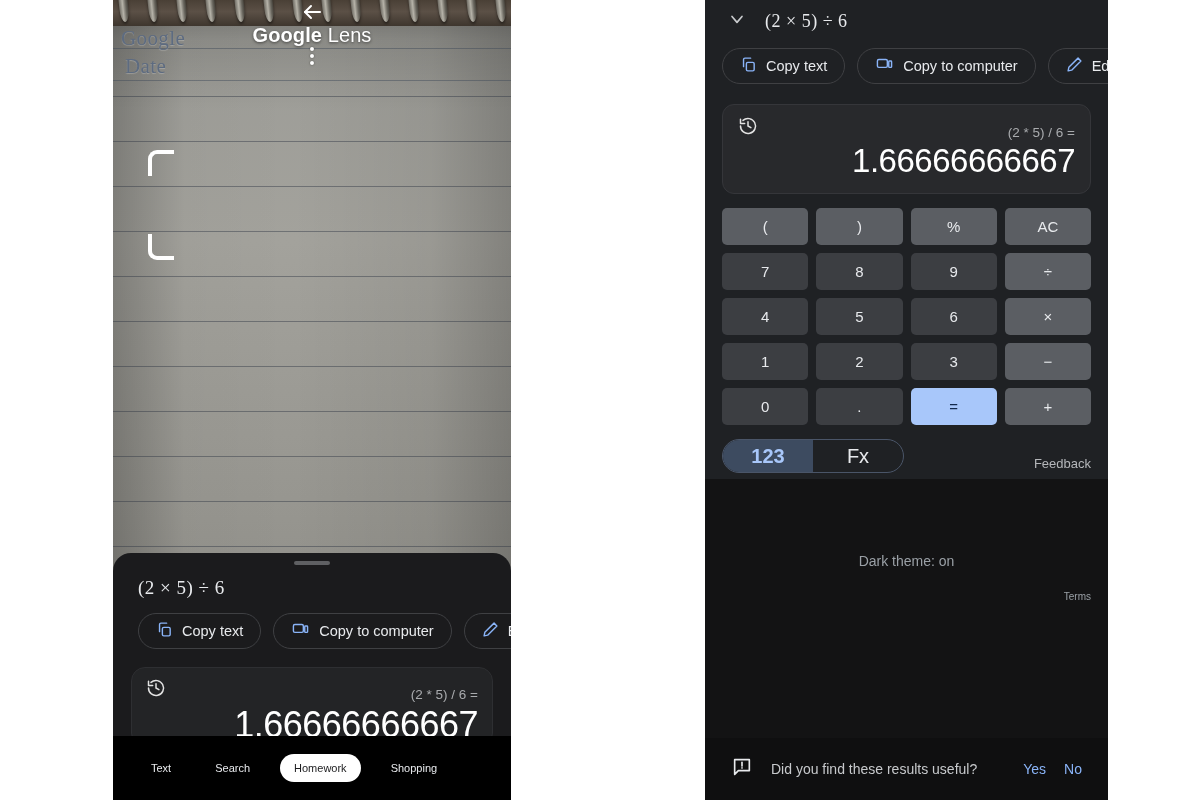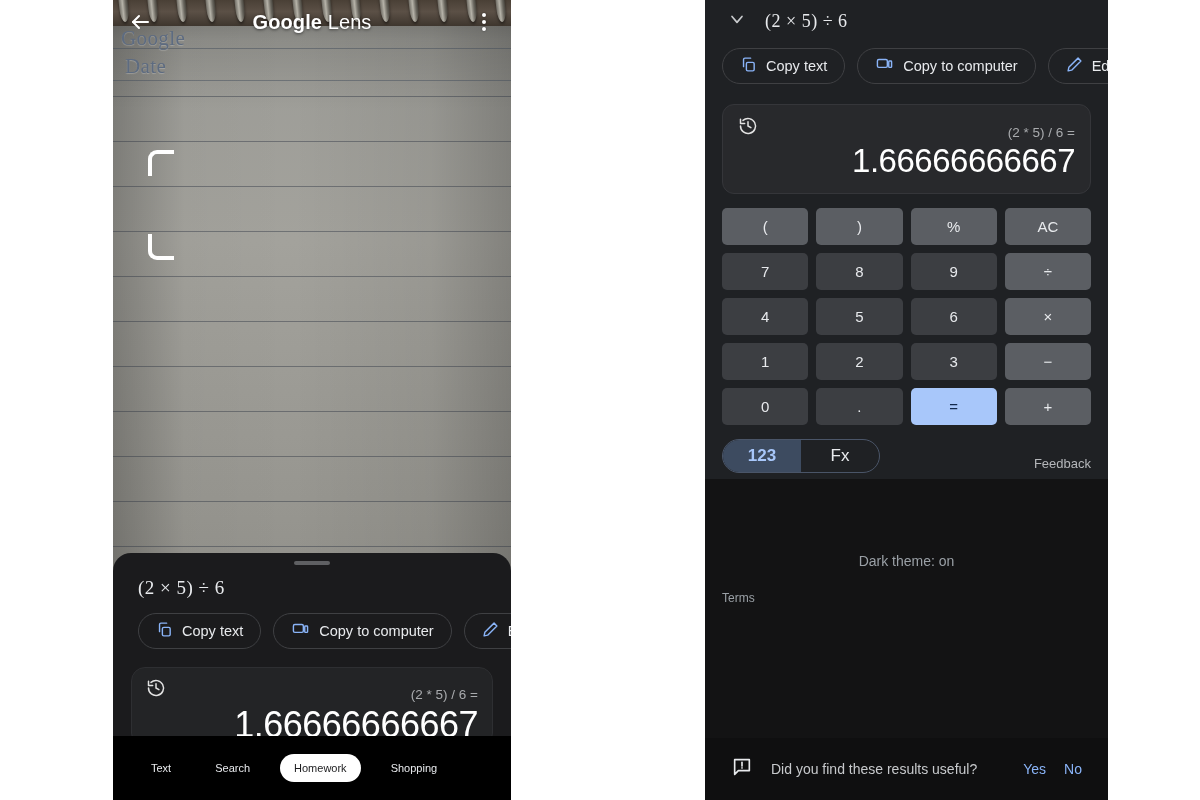--- a/index.html
+++ b/index.html
@@ -50,21 +50,21 @@
   .subject-label { left: 8px; top: 26px; }
   .date-label { left: 12px; top: 54px; }
   .head-rule {
     position:absolute; left:0; right:0; height:1px;
     background: rgba(60,70,86,0.45);
   }
 
   
   .lens-topbar {
     position:absolute; left:0; right:0; top:0; height:44px;
-    display:flex; align-items:center; padding:0 14px; z-index:6;
+    display:flex; align-items:center; padding:0 14px; z-index:6;flex-direction:column;
   }
   .back-arrow { width:26px; height:26px; color:#fff; display:flex; align-items:center; justify-content:center; }
   .lens-title {
     flex:1; text-align:center; color:#fff; font-size:20px;
     letter-spacing:.1px; text-shadow:0 1px 3px rgba(0,0,0,.55);
   }
   .lens-title b { font-weight:700; }
   .lens-title span { font-weight:400; }
   .kebab { width:26px; height:26px; display:flex; flex-direction:column;
            align-items:center; justify-content:center; gap:3px; }
@@ -149,32 +149,32 @@
   .key {
     height:37px; border-radius:5px; background:#3c3e42; color:#e8eaed;
     display:flex; align-items:center; justify-content:center; font-size:15px;
   }
   .key.op { background:#5b5e63; }
   .key.eq { background:#a8c7fa; color:#13294b; }
   .toggle-row { display:flex; align-items:center; padding:14px 17px 0; }
   .seg {
     display:flex; border:1px solid #4a5568; border-radius:18px; overflow:hidden; height:34px;
   }
-  .seg div { display:flex; align-items:center; justify-content:center; width:78px; font-size:17px; color:#e8eaed; }
+  .seg div { display:flex; align-items:center; justify-content:center; width:90px; font-size:20px; color:#e8eaed; }
   .seg div.on { background:#3d4b60; color:#a8c7fa; font-weight:600; }
   .feedback-link { margin-left:auto; color:#b5b7ba; font-size:13px; padding-top:14px;text-align:center; }
 
   .lower { padding:20px 17px 0; }
   .show-all {
     height:42px; border:1px solid #303134; border-radius:10px; background:#1b1c1e;
     display:flex; align-items:center; justify-content:center; gap:14px;
     color:#e0e2e5; font-size:15px;
   }
   .footer-note { text-align:center; color:#9aa0a6; font-size:14px; margin-top:54px; }
-  .footer-terms { text-align:left; color:#9aa0a6; font-size:12px; margin-top:22px; }
+  .footer-terms { text-align:right; color:#9aa0a6; font-size:10px; margin-top:22px; }
   .useful-bar {
     position:absolute; left:0; right:0; bottom:0; height:62px; background:#0f0f10;
     display:flex; align-items:center; gap:18px; padding:0 26px;
   }
   .useful-text { color:#c7c9cc; font-size:14px; }
   .useful-btn { color:#8ab4f8; font-size:14px; font-weight:500; }
   .useful-spacer { flex:1; }
 </style>
 </head>
 <body>

